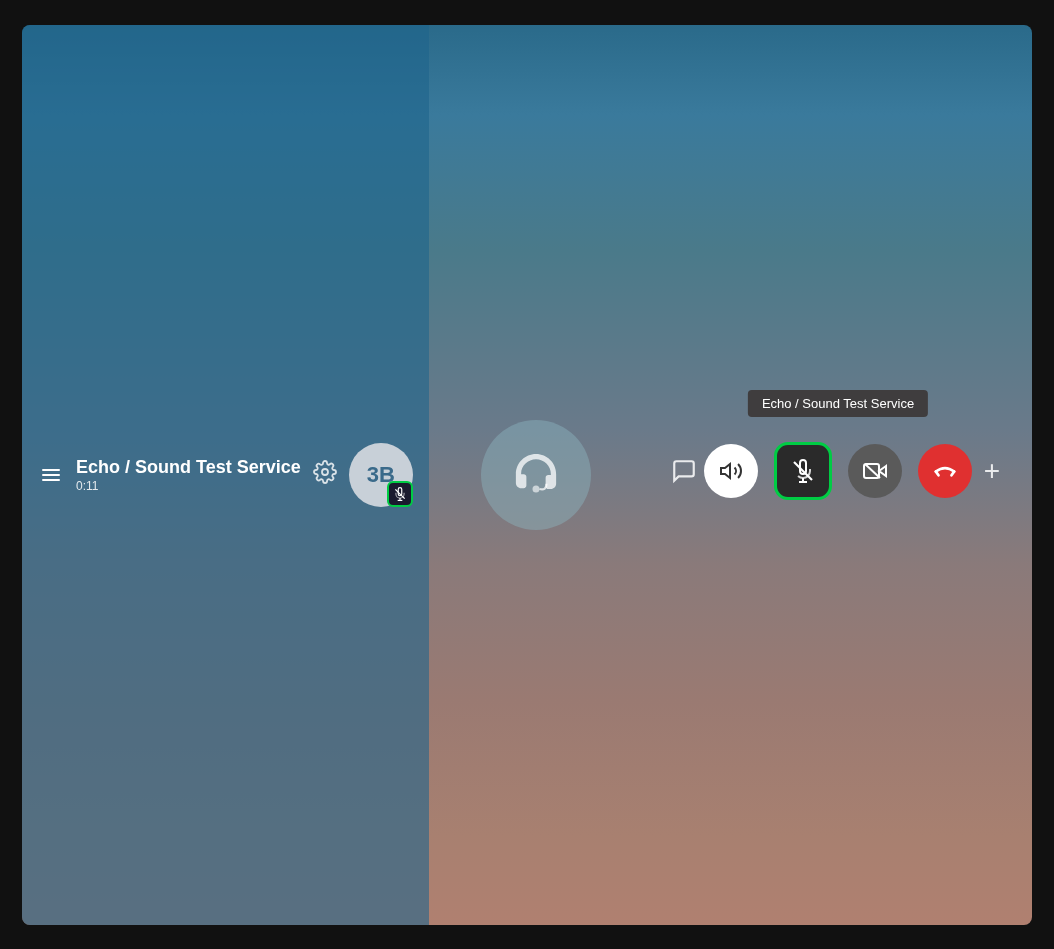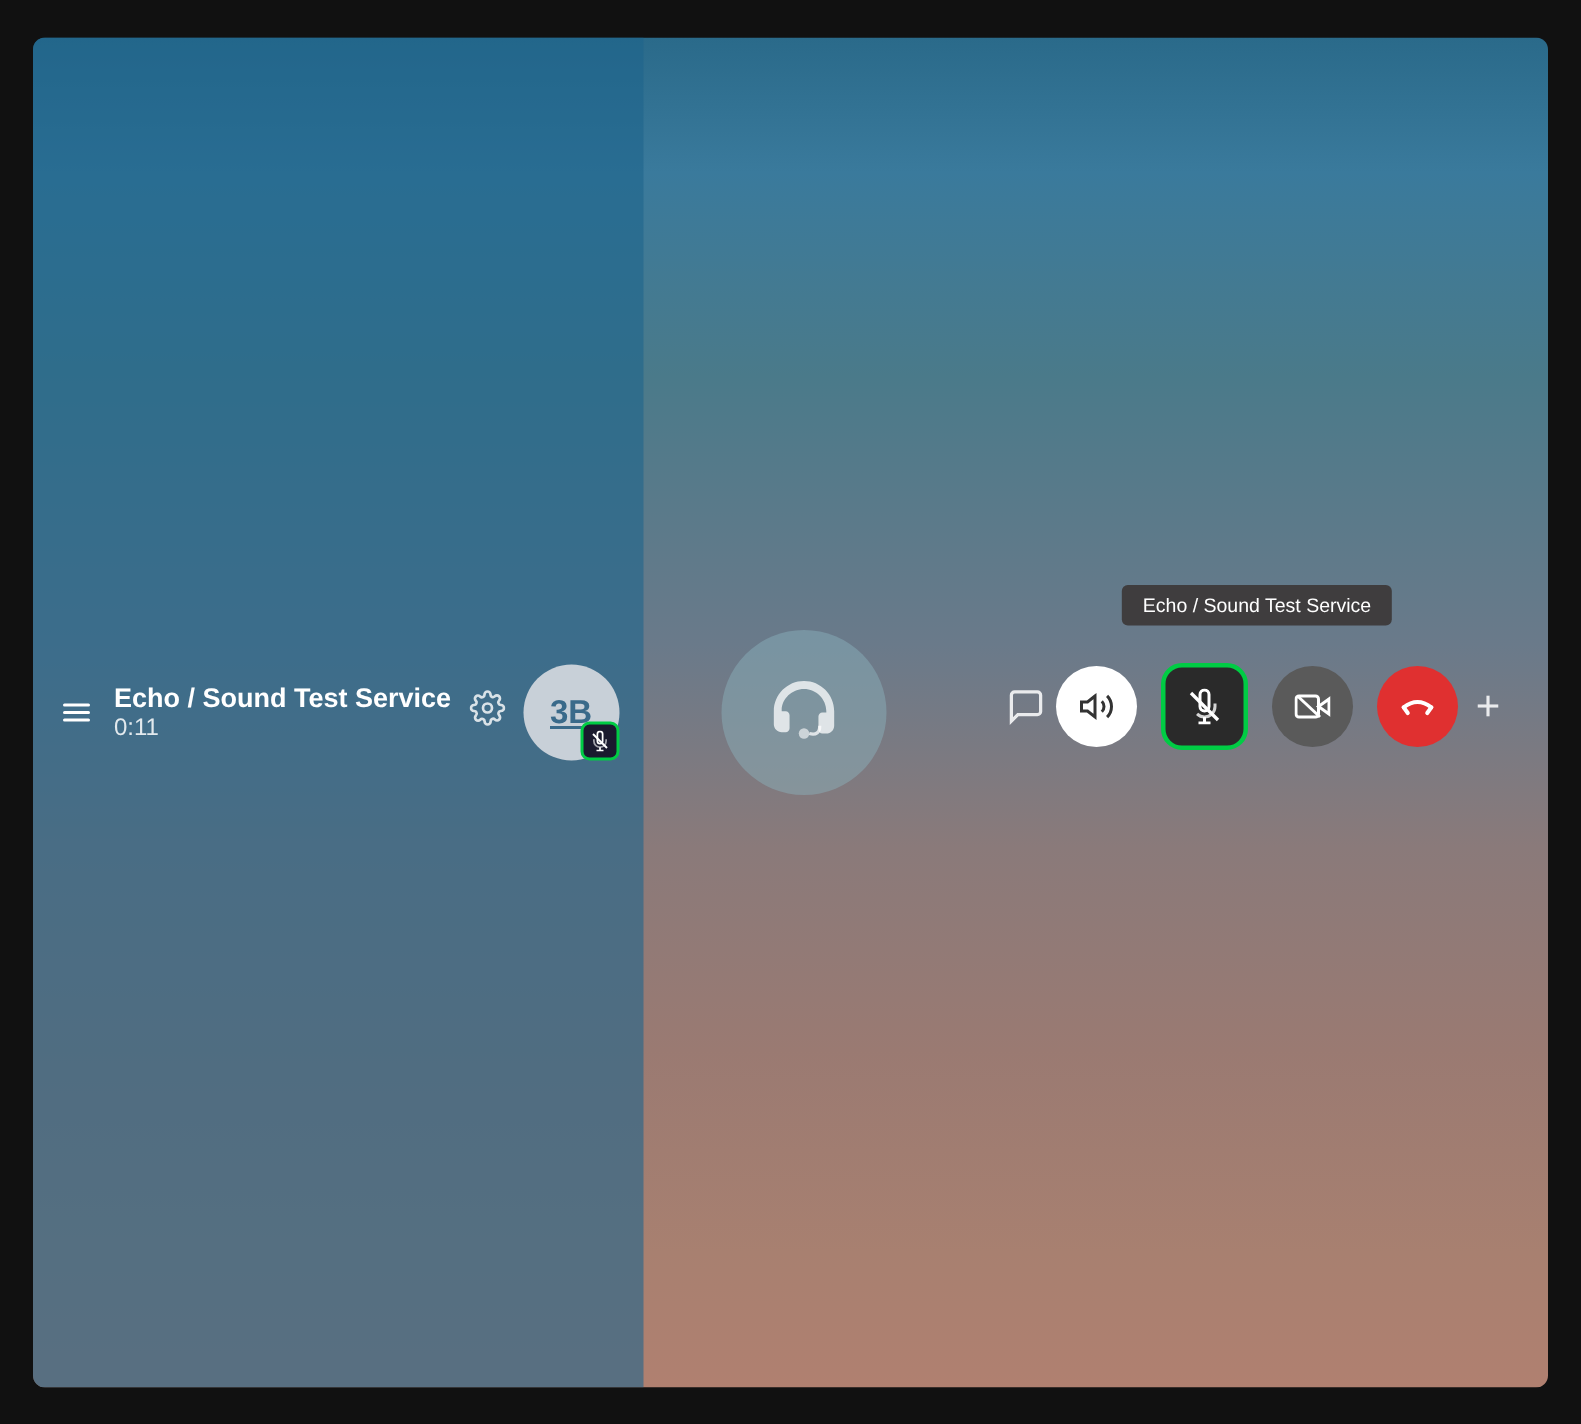--- a/index.html
+++ b/index.html
@@ -76,21 +76,21 @@
       flex: 1;
     }
 
     .header-title {
       font-size: 18px;
       font-weight: 600;
       color: white;
     }
 
     .header-subtitle {
-      font-size: 16px;
+      font-size: 12px;
       color: rgba(255,255,255,0.85);
       margin-top: 1px;
     }
 
     .header-right {
       display: flex;
       align-items: center;
       gap: 12px;
     }
 
@@ -108,21 +108,20 @@
       width: 64px;
       height: 64px;
       border-radius: 50%;
       background: #c8d0d8;
       display: flex;
       align-items: center;
       justify-content: center;
       font-size: 22px;
       font-weight: 700;
       color: #3a6a8a;
-      text-decoration: underline;
     }
 
     .mic-badge {
       position: absolute;
       bottom: 0;
       right: 0;
       width: 26px;
       height: 26px;
       border-radius: 6px;
       background: #1a1a2e;

